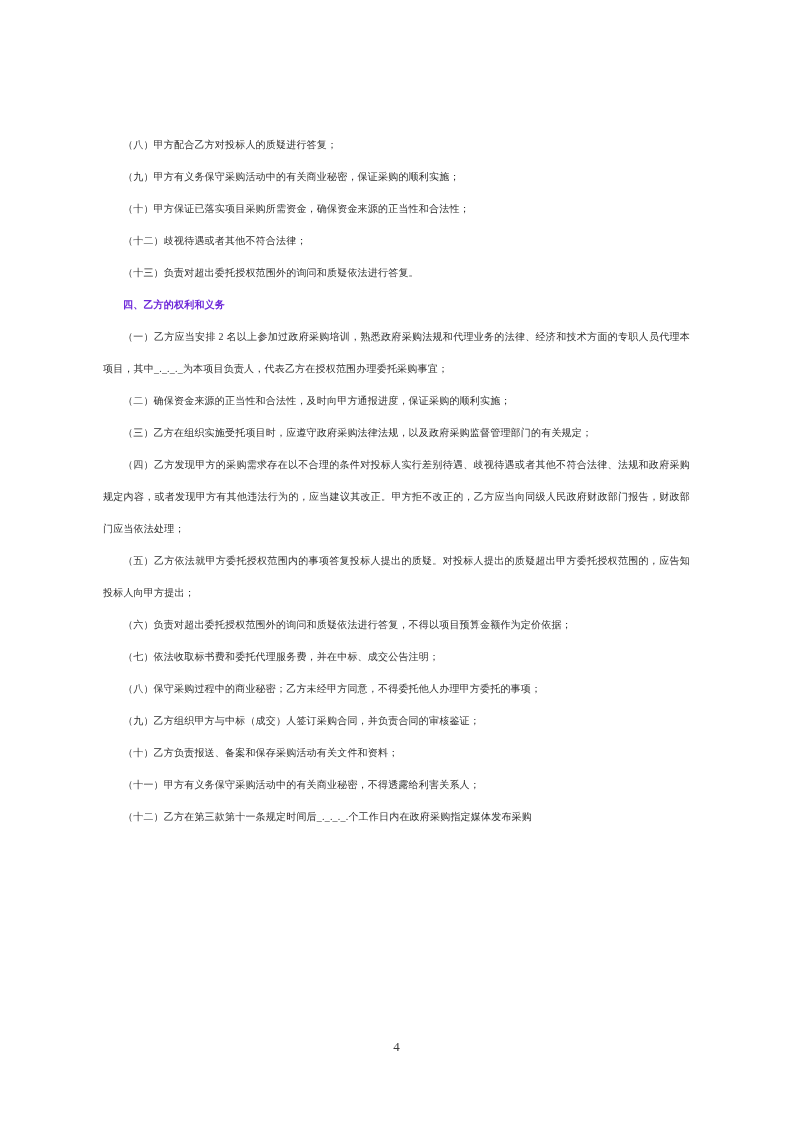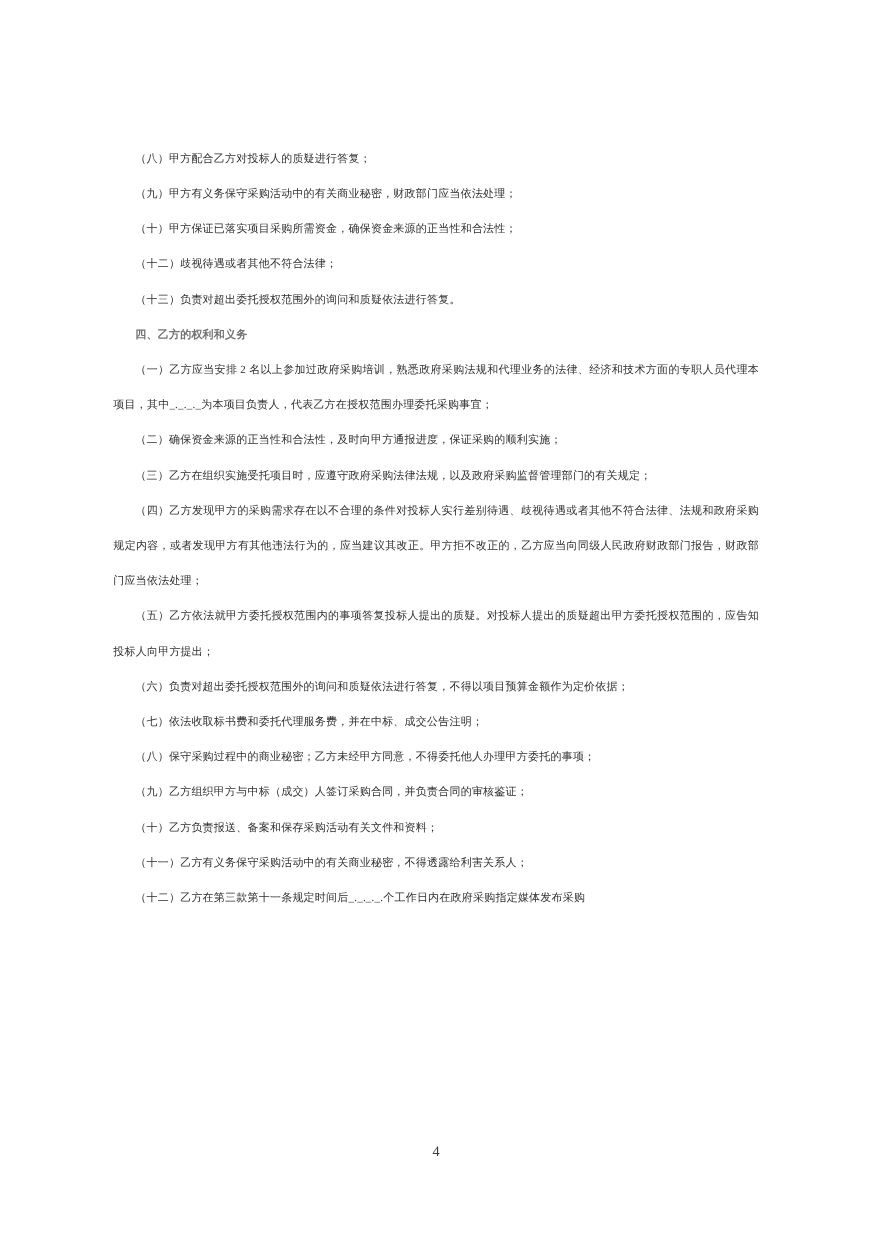--- a/index.html
+++ b/index.html
@@ -31,52 +31,52 @@
     font-size: 10px;
     line-height: 32px;
     color: #2e2e2e;
     text-align: justify;
     text-indent: 2em;
     letter-spacing: 0.2px;
   }
   .content p.heading {
     font-family: "Liberation Sans", "DejaVu Sans", sans-serif;
     font-weight: 700;
-    color: #737373;
+    color: #6d28d9;
     text-align: left;
   }
   .page-number {
     position: absolute;
     top: 1037px;
     left: 0;
     width: 100%;
     text-align: center;
     font-size: 13px;
     line-height: 20px;
     color: #3a3a3a;
   }
 </style>
 </head>
 <body>
 
 <div class="page">
   <div class="content">
     <p>（八）甲方配合乙方对投标人的质疑进行答复；</p>
-    <p>（九）甲方有义务保守采购活动中的有关商业秘密，财政部门应当依法处理；</p>
+    <p>（九）甲方有义务保守采购活动中的有关商业秘密，保证采购的顺利实施；</p>
     <p>（十）甲方保证已落实项目采购所需资金，确保资金来源的正当性和合法性；</p>
     <p>（十二）歧视待遇或者其他不符合法律；</p>
     <p>（十三）负责对超出委托授权范围外的询问和质疑依法进行答复。</p>
     <p class="heading">四、乙方的权利和义务</p>
     <p>（一）乙方应当安排 2 名以上参加过政府采购培训，熟悉政府采购法规和代理业务的法律、经济和技术方面的专职人员代理本项目，其中_._._._为本项目负责人，代表乙方在授权范围办理委托采购事宜；</p>
     <p>（二）确保资金来源的正当性和合法性，及时向甲方通报进度，保证采购的顺利实施；</p>
     <p>（三）乙方在组织实施受托项目时，应遵守政府采购法律法规，以及政府采购监督管理部门的有关规定；</p>
     <p>（四）乙方发现甲方的采购需求存在以不合理的条件对投标人实行差别待遇、歧视待遇或者其他不符合法律、法规和政府采购规定内容，或者发现甲方有其他违法行为的，应当建议其改正。甲方拒不改正的，乙方应当向同级人民政府财政部门报告，财政部门应当依法处理；</p>
     <p>（五）乙方依法就甲方委托授权范围内的事项答复投标人提出的质疑。对投标人提出的质疑超出甲方委托授权范围的，应告知投标人向甲方提出；</p>
     <p>（六）负责对超出委托授权范围外的询问和质疑依法进行答复，不得以项目预算金额作为定价依据；</p>
     <p>（七）依法收取标书费和委托代理服务费，并在中标、成交公告注明；</p>
     <p>（八）保守采购过程中的商业秘密；乙方未经甲方同意，不得委托他人办理甲方委托的事项；</p>
     <p>（九）乙方组织甲方与中标（成交）人签订采购合同，并负责合同的审核鉴证；</p>
     <p>（十）乙方负责报送、备案和保存采购活动有关文件和资料；</p>
-    <p>（十一）乙方有义务保守采购活动中的有关商业秘密，不得透露给利害关系人；</p>
+    <p>（十一）甲方有义务保守采购活动中的有关商业秘密，不得透露给利害关系人；</p>
     <p>（十二）乙方在第三款第十一条规定时间后_._._._.个工作日内在政府采购指定媒体发布采购</p>
   </div>
   <div class="page-number">4</div>
 </div>
 
 </body></html>

